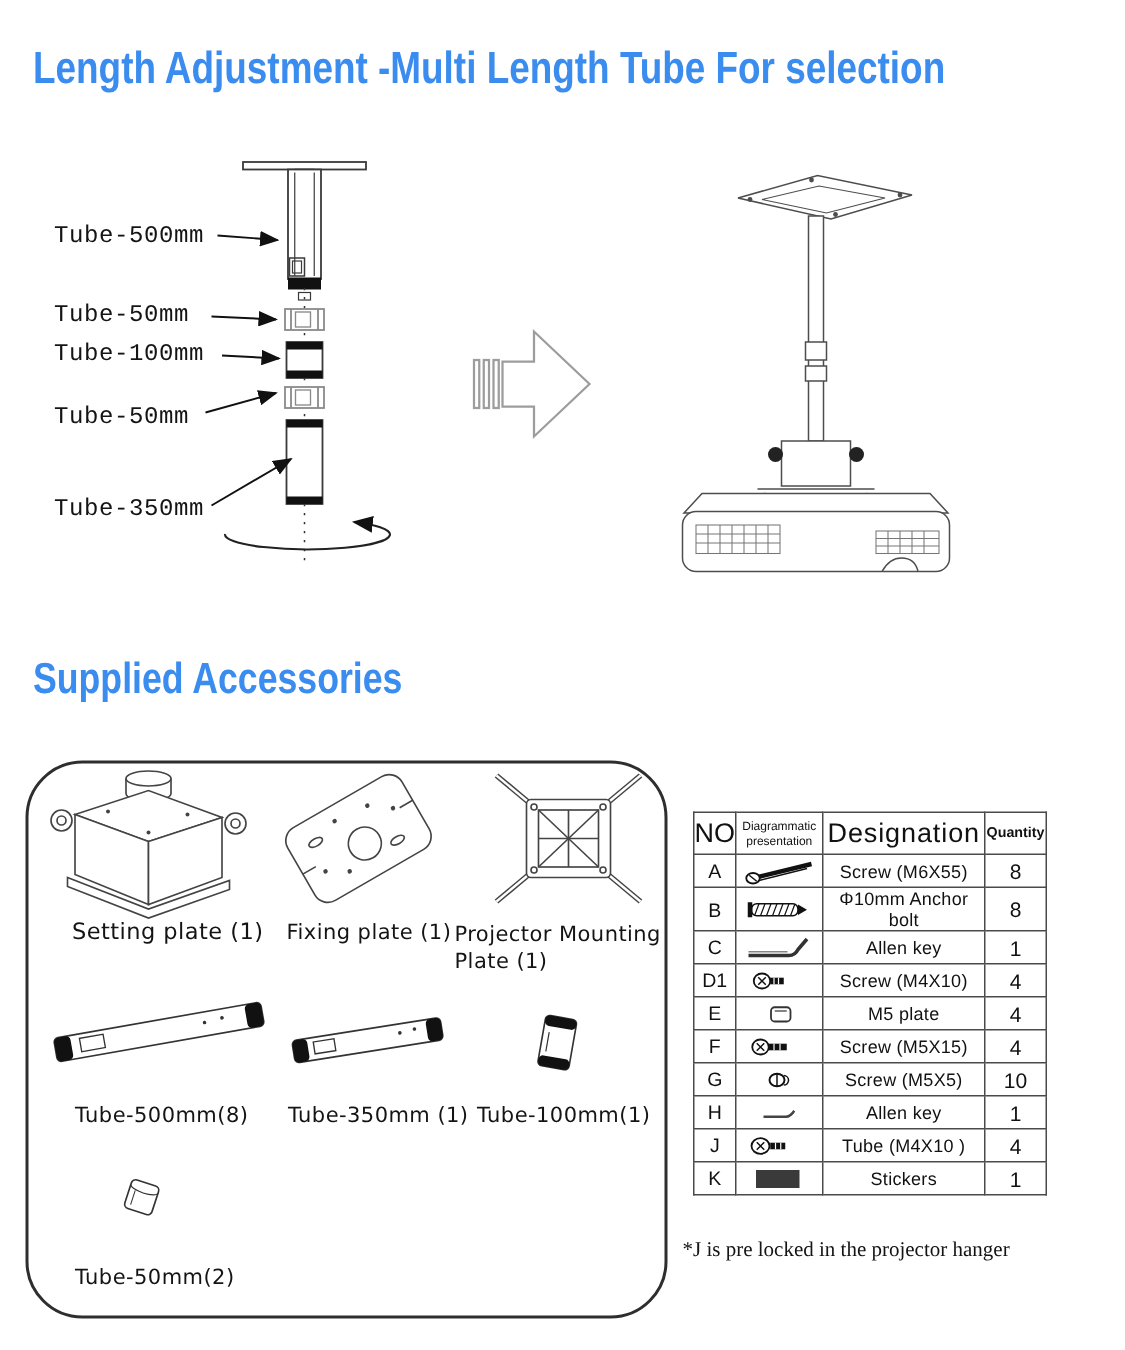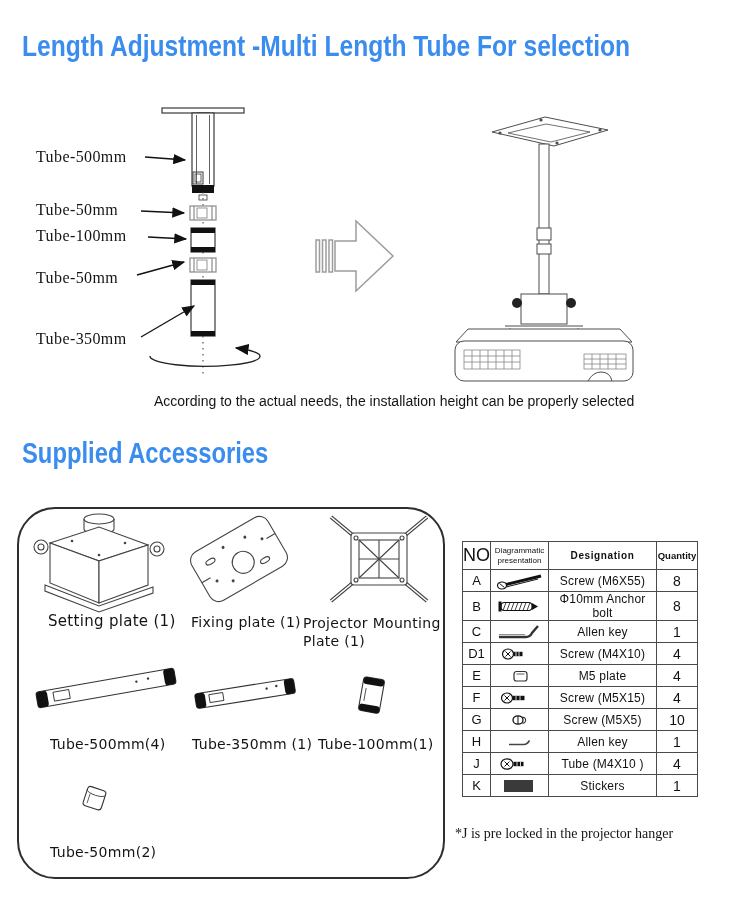--- a/index.html
+++ b/index.html
@@ -4,42 +4,42 @@
 <style>
   html,body{margin:0;padding:0;background:#fff;}
   .page{position:relative;width:750px;height:900px;background:#fff;overflow:hidden;
         font-family:"Liberation Sans",sans-serif;color:#111;}
   .title{position:absolute;left:22px;color:var(--accent,#3a8cee);font-weight:bold;
          transform:scaleX(0.82);transform-origin:left top;white-space:nowrap;
          font-family:"Liberation Sans",sans-serif;}
   #title1{top:29px;font-size:30px;}
   #title2{top:437px;font-size:29px;}
   .tube-label{position:absolute;font-size:16px;letter-spacing:.4px;white-space:nowrap;
-              font-family:Liberation Serif, serif;color:#141414;}
+              font-family:Liberation Mono, monospace;color:#141414;}
   .caption{position:absolute;left:154px;top:393px;font-size:14px;color:#141414;
            font-family:"Liberation Sans",sans-serif;}
   .acc-box{position:absolute;left:17px;top:507px;width:424px;height:368px;
            border:2px solid #2e2e2e;border-radius:38px;}
   .acc-label{position:absolute;font-size:14px;letter-spacing:.3px;white-space:nowrap;
              font-family:"DejaVu Sans",sans-serif;color:#141414;}
   .acc-label.wrap{white-space:normal;width:150px;line-height:1.3;}
   svg.layer{position:absolute;left:0;top:0;}
   .parts-table{position:absolute;left:462px;top:541px;border-collapse:collapse;
                font-family:"Liberation Sans",sans-serif;}
   .parts-table th,.parts-table td{border:1px solid #4a4a4a;text-align:center;
                vertical-align:middle;padding:0;background:#fff;}
   .parts-table tr{height:22px;}
   .parts-table tr.hdr{height:28px;}
   .c-no{width:27px;font-size:13px;}
   .c-ic{width:57px;}
   .c-de{width:107px;font-size:12px;letter-spacing:.2px;}
   .c-qt{width:40px;font-size:14px;}
   .th-no{font-size:18px;font-weight:normal;}
   .th-diag{font-size:8px;font-weight:normal;line-height:1.15;}
-  .th-de{font-size:10px;font-weight:bold;letter-spacing:.6px;}
+  .th-de{font-size:18px;font-weight:normal;letter-spacing:.6px;}
   .th-qt{font-size:9.5px;font-weight:bold;}
   .footnote{position:absolute;left:455px;top:826px;font-size:14px;color:#141414;
             font-family:Liberation Serif, serif;}
   .ic{display:block;margin:0 auto;}
 </style>
 </head>
 <body>
 
 <div class="page">
 
@@ -143,21 +143,20 @@
       </g>
     </g>
   </svg>
 
   <div class="tube-label" style="left:36px;top:148px;">Tube-500mm</div>
   <div class="tube-label" style="left:36px;top:201px;">Tube-50mm</div>
   <div class="tube-label" style="left:36px;top:227px;">Tube-100mm</div>
   <div class="tube-label" style="left:36px;top:269px;">Tube-50mm</div>
   <div class="tube-label" style="left:36px;top:330px;">Tube-350mm</div>
 
-  <div class="caption">According to the actual needs, the installation height can be properly selected</div>
 
   <div class="title" id="title2">Supplied Accessories</div>
 
   <div class="acc-box"></div>
   <svg class="layer" style="left:17px;top:507px;" width="424" height="368" viewBox="0 0 424 368">
 
     <g stroke="#444" fill="#fff" stroke-width="1.1">
       <ellipse cx="82" cy="12" rx="15" ry="5"></ellipse>
       <path d="M67,12 v10 a15,5 0 0 0 30,0 v-10" fill="none"></path>
       <polygon points="33,36 82,20 131,38 82,54"></polygon>
@@ -240,21 +239,21 @@
     <g transform="rotate(18 77 291)" stroke="#333" fill="#fff" stroke-width="1.1">
       <rect x="68" y="281" width="19" height="20" rx="3"></rect>
       <path d="M68,285 a9.5,3 0 0 0 19,0" fill="none" stroke-width=".8"></path>
       <line x1="72" y1="288" x2="72" y2="298" stroke-width=".7"></line>
     </g>
   </svg>
 
   <div class="acc-label" style="left:48px;top:612px;font-size:15px;">Setting plate (1)</div>
   <div class="acc-label" style="left:191px;top:614px;">Fixing plate (1)</div>
   <div class="acc-label wrap" style="left:303px;top:614px;">Projector Mounting Plate (1)</div>
-  <div class="acc-label" style="left:50px;top:736px;">Tube-500mm(4)</div>
+  <div class="acc-label" style="left:50px;top:736px;">Tube-500mm(8)</div>
   <div class="acc-label" style="left:192px;top:736px;">Tube-350mm (1)</div>
   <div class="acc-label" style="left:318px;top:736px;text-align:center;">Tube-100mm(1)</div>
   <div class="acc-label" style="left:50px;top:844px;">Tube-50mm(2)</div>
 
   <table class="parts-table">
     <tbody>
         <tr class="hdr">
       <th class="c-no th-no">NO</th>
       <th class="c-ic th-diag">Diagrammatic presentation</th>
       <th class="c-de th-de">Designation</th>

